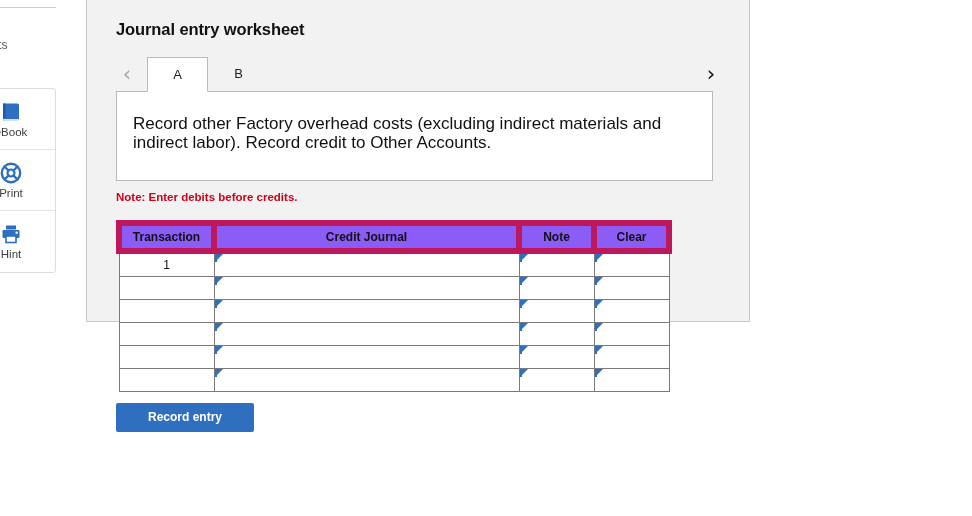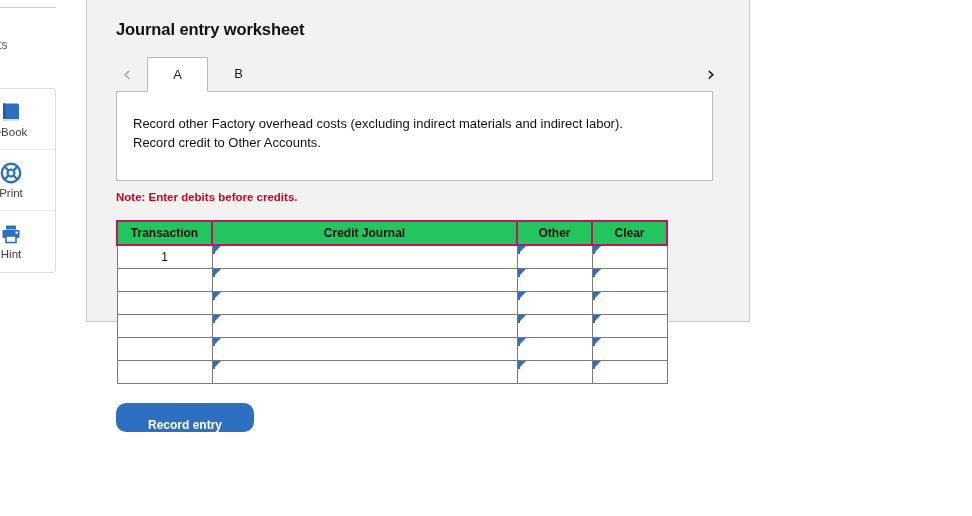--- a/index.html
+++ b/index.html
@@ -145,21 +145,21 @@
     background: #ffffff;
     border: 1px solid #b9b9b9;
     box-sizing: border-box;
     z-index: 1;
   }
   #instruction-text {
     position: absolute;
     left: 16px;
     top: 22px;
     width: 535px;
-    font-size: 13px;
+    font-size: 17px;
     line-height: 19px;
     color: #111111;
   }
 
   #note-text {
     position: absolute;
     left: 29px;
     top: 191px;
     font-size: 11.5px;
     font-weight: bold;
@@ -169,22 +169,22 @@
 
   
   #journal-table {
     position: absolute;
     left: 29px;
     top: 220px;
     border-collapse: collapse;
     table-layout: fixed;
   }
   #journal-table th {
-    background: #22c55e;
-    border: 2px solid #be185d;
+    background: #8b5cf6;
+    border: 6px solid #be185d;
     height: 22px;
     font-size: 12px;
     font-weight: bold;
     color: #111111;
     padding: 0;
   }
   #journal-table td {
     border: 1px solid #7a7a7a;
     height: 22px;
     padding: 0;
@@ -229,26 +229,26 @@
 
   
   .action-btn {
     position: absolute;
     height: 29px;
     background: #2f6fc0;
     color: #ffffff;
     font-size: 12px;
     font-weight: bold;
     border: none;
-    border-radius: 10px;
+    border-radius: 2px;
     text-align: center;
     line-height: 29px;
     cursor: pointer;
     font-family: "Liberation Sans", sans-serif;
-    padding: 8px;
+    padding: 0;
   }
   #btn-record { left: 29px;  top: 403px; width: 138px; }
   #btn-clear  { left: 207px; top: 403px; width: 140px; }
   #btn-view   { left: 482px; top: 403px; width: 153px; }
 </style>
 </head>
 <body>
 
 <div id="sidebar">
   <div id="sidebar-top-rule"></div>
@@ -316,21 +316,21 @@
     <colgroup>
       <col class="col-tx">
         <col class="col-gj">
         <col class="col-deb">
         <col class="col-cre">
     </colgroup>
     <thead>
       <tr>
         <th>Transaction</th>
         <th>Credit Journal</th>
-        <th>Other</th>
+        <th>Note</th>
         <th>Clear</th>
       </tr>
     </thead>
     <tbody>
       <tr>
         <td class="tx-cell">1</td>
         <td class="input-cell">
             <span class="cell-marker"></span>
           </td>
         <td class="input-cell">

